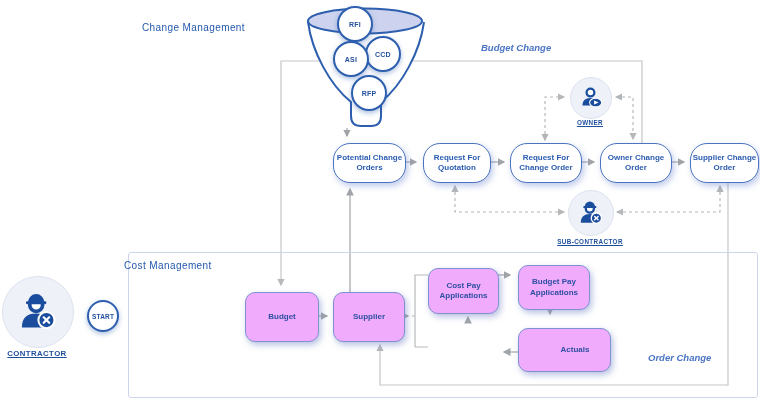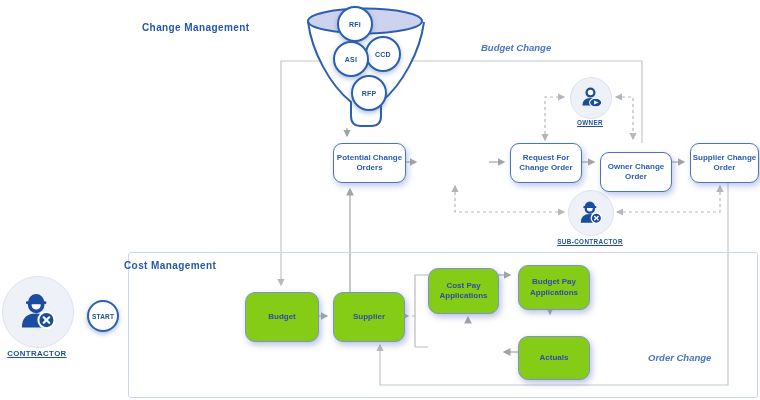--- a/index.html
+++ b/index.html
@@ -1,29 +1,29 @@
 <!DOCTYPE html>
 <html><head>
 <meta charset="utf-8">
 <style>
   html,body{margin:0;padding:0;background:#fff;}
   .canvas{position:relative;width:760px;height:400px;background:#fff;overflow:hidden;
           font-family:"Liberation Sans",sans-serif;}
   .abs{position:absolute;}
   svg.wires{position:absolute;left:0;top:0;z-index:1;}
   
-  .seclabel{font-size:10px;font-weight:bold;color:#2458ad;letter-spacing:.4px;z-index:5;}
+  .seclabel{font-size:10px;font-weight:normal;color:#2458ad;letter-spacing:.4px;z-index:5;}
   .flowlabel{font-size:9.5px;font-style:italic;font-weight:bold;color:#4a74c4;z-index:5;}
   
-  .wbox{background:#fff;border:1.5px solid #4a74c0;border-radius:9px;z-index:4;
+  .wbox{background:#fff;border:1.5px solid #4a74c0;border-radius:17px;z-index:4;
         display:flex;align-items:center;justify-content:center;text-align:center;
         box-shadow:2px 3px 6px rgba(110,135,210,.45);}
   .wbox span{font-size:8px;font-weight:bold;color:#2b5cb0;line-height:1.3;}
   
-  .fbox{background:#84cc16;border:1px solid #7e92d2;border-radius:10px;z-index:4;
+  .fbox{background:#f0abfc;border:1px solid #7e92d2;border-radius:10px;z-index:4;
         display:flex;align-items:center;justify-content:center;text-align:center;
         box-shadow:2px 3px 6px rgba(125,140,200,.55);}
   .fbox span{font-size:8px;font-weight:bold;color:#2e4fa3;line-height:1.3;}
   
   .fcircle{width:32px;height:32px;border-radius:50%;background:#fff;border:2px solid #2d5fae;
         display:flex;align-items:center;justify-content:center;z-index:4;
         box-shadow:0 2px 5px rgba(45,95,174,.4);}
   .fcircle span{font-size:7px;font-weight:bold;color:#23519f;letter-spacing:.2px;}
   
   .actor{border-radius:50%;background:#eef1f8;border:1px solid #dde2ef;z-index:3;
@@ -98,24 +98,27 @@
   <div class="abs fcircle" style="left:333px;top:41px;">
     <span>ASI</span>
   </div>
   <div class="abs fcircle" style="left:351px;top:75px;">
     <span>RFP</span>
   </div>
 
   <div class="abs wbox" style="left:333px;top:143px;width:71px;height:38px;">
     <span>Potential Change Orders</span>
   </div>
+  <div class="abs wbox" style="left:423px;top:143px;width:66px;height:38px;">
+    <span>Request For Quotation</span>
+  </div>
   <div class="abs wbox" style="left:510px;top:143px;width:70px;height:38px;">
     <span>Request For Change Order</span>
   </div>
-  <div class="abs wbox" style="left:600px;top:152px;width:70px;height:38px;">
+  <div class="abs wbox" style="left:600px;top:143px;width:70px;height:38px;">
     <span>Owner Change Order</span>
   </div>
   <div class="abs wbox" style="left:690px;top:143px;width:67px;height:38px;">
     <span>Supplier Change Order</span>
   </div>
 
   <div class="abs actor" style="left:570px;top:77px;width:40px;height:40px;">
     <svg width="26" height="26" viewBox="0 0 24 24">
       <circle cx="11.5" cy="7" r="3.6" fill="#fff" stroke="#1b4d9e" stroke-width="2.1"></circle>
       <path d="M4,19 q0,-7 7.5,-7 q7.5,0 7.5,7 z" fill="#1b4d9e"></path>
@@ -167,17 +170,17 @@
   </div>
   <div class="abs fbox" style="left:333px;top:292px;width:70px;height:48px;">
     <span>Supplier</span>
   </div>
   <div class="abs fbox" style="left:428px;top:268px;width:69px;height:44px;">
     <span>Cost Pay Applications</span>
   </div>
   <div class="abs fbox" style="left:518px;top:265px;width:70px;height:43px;">
     <span>Budget Pay Applications</span>
   </div>
-  <div class="abs fbox" style="left:518px;top:336px;width:70px;height:42px;">
+  <div class="abs fbox" style="left:518px;top:328px;width:70px;height:42px;padding-left:21px;">
     <span>Actuals</span>
   </div>
 
 </div>
 
 </body></html>

